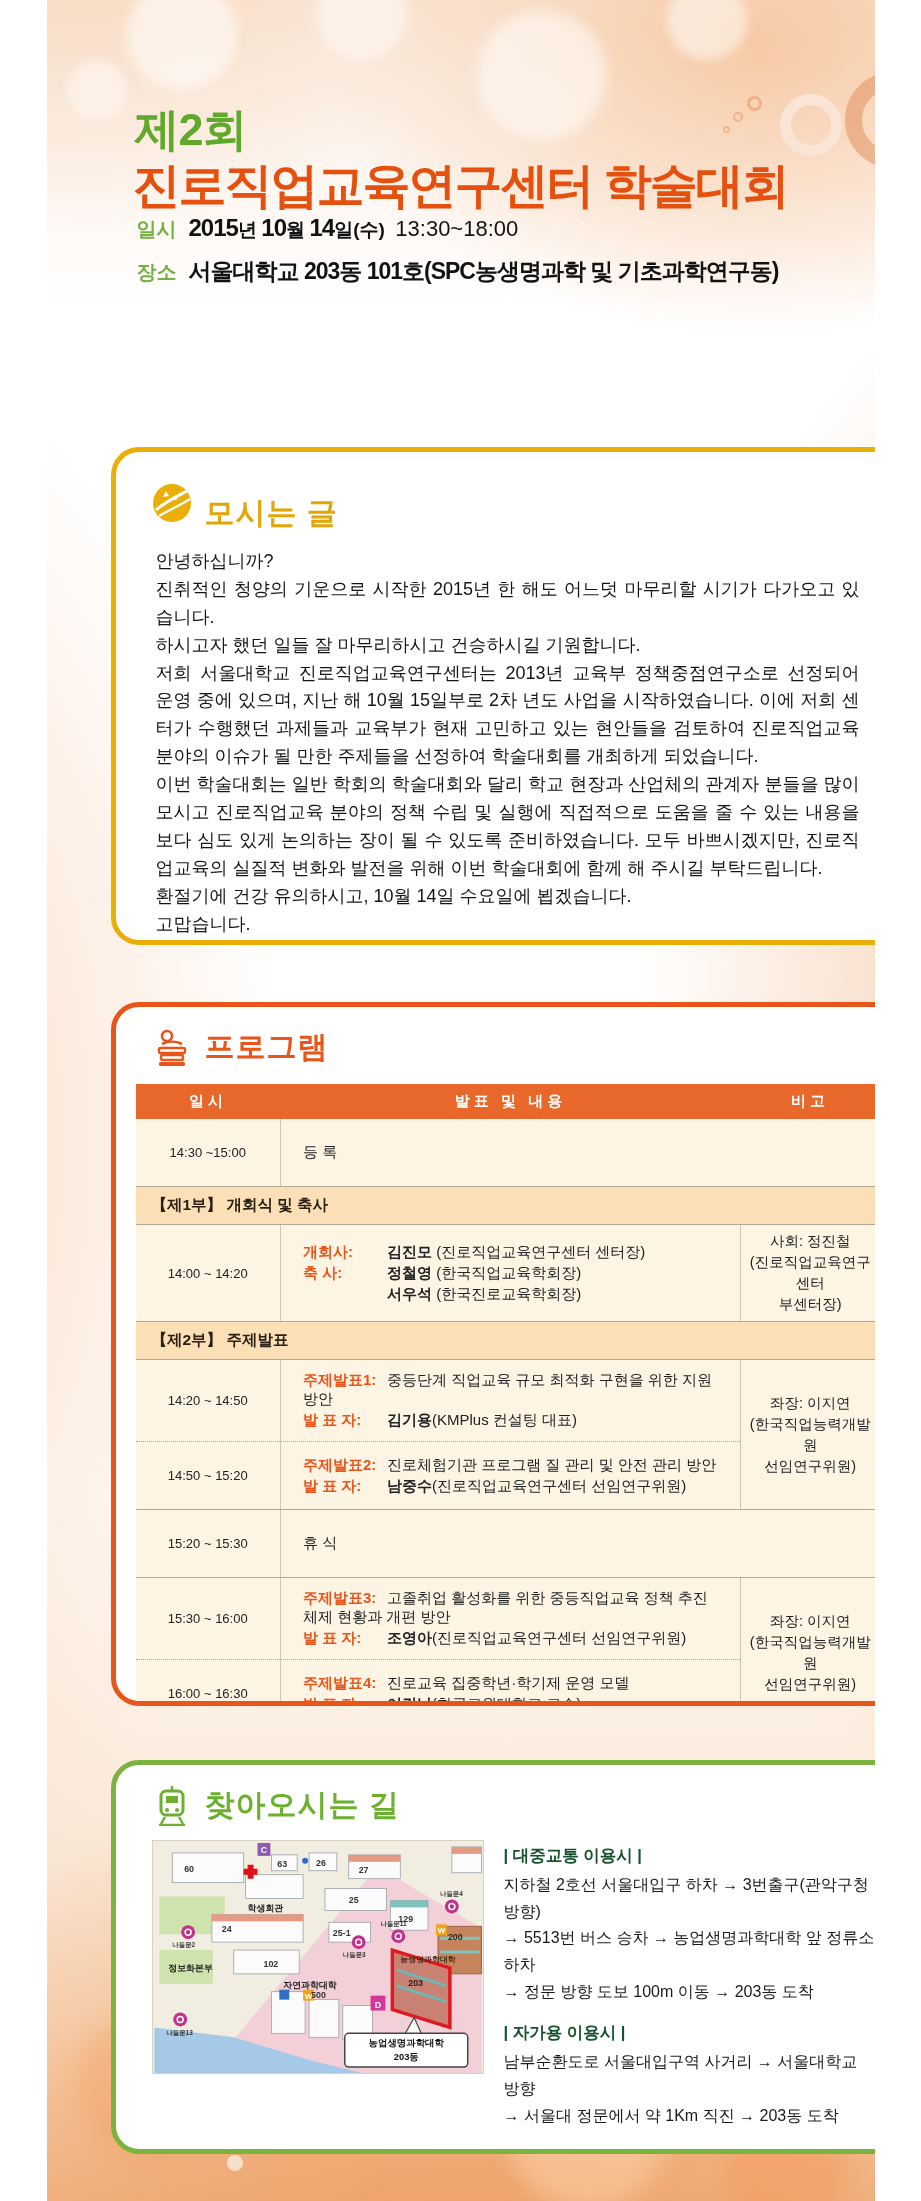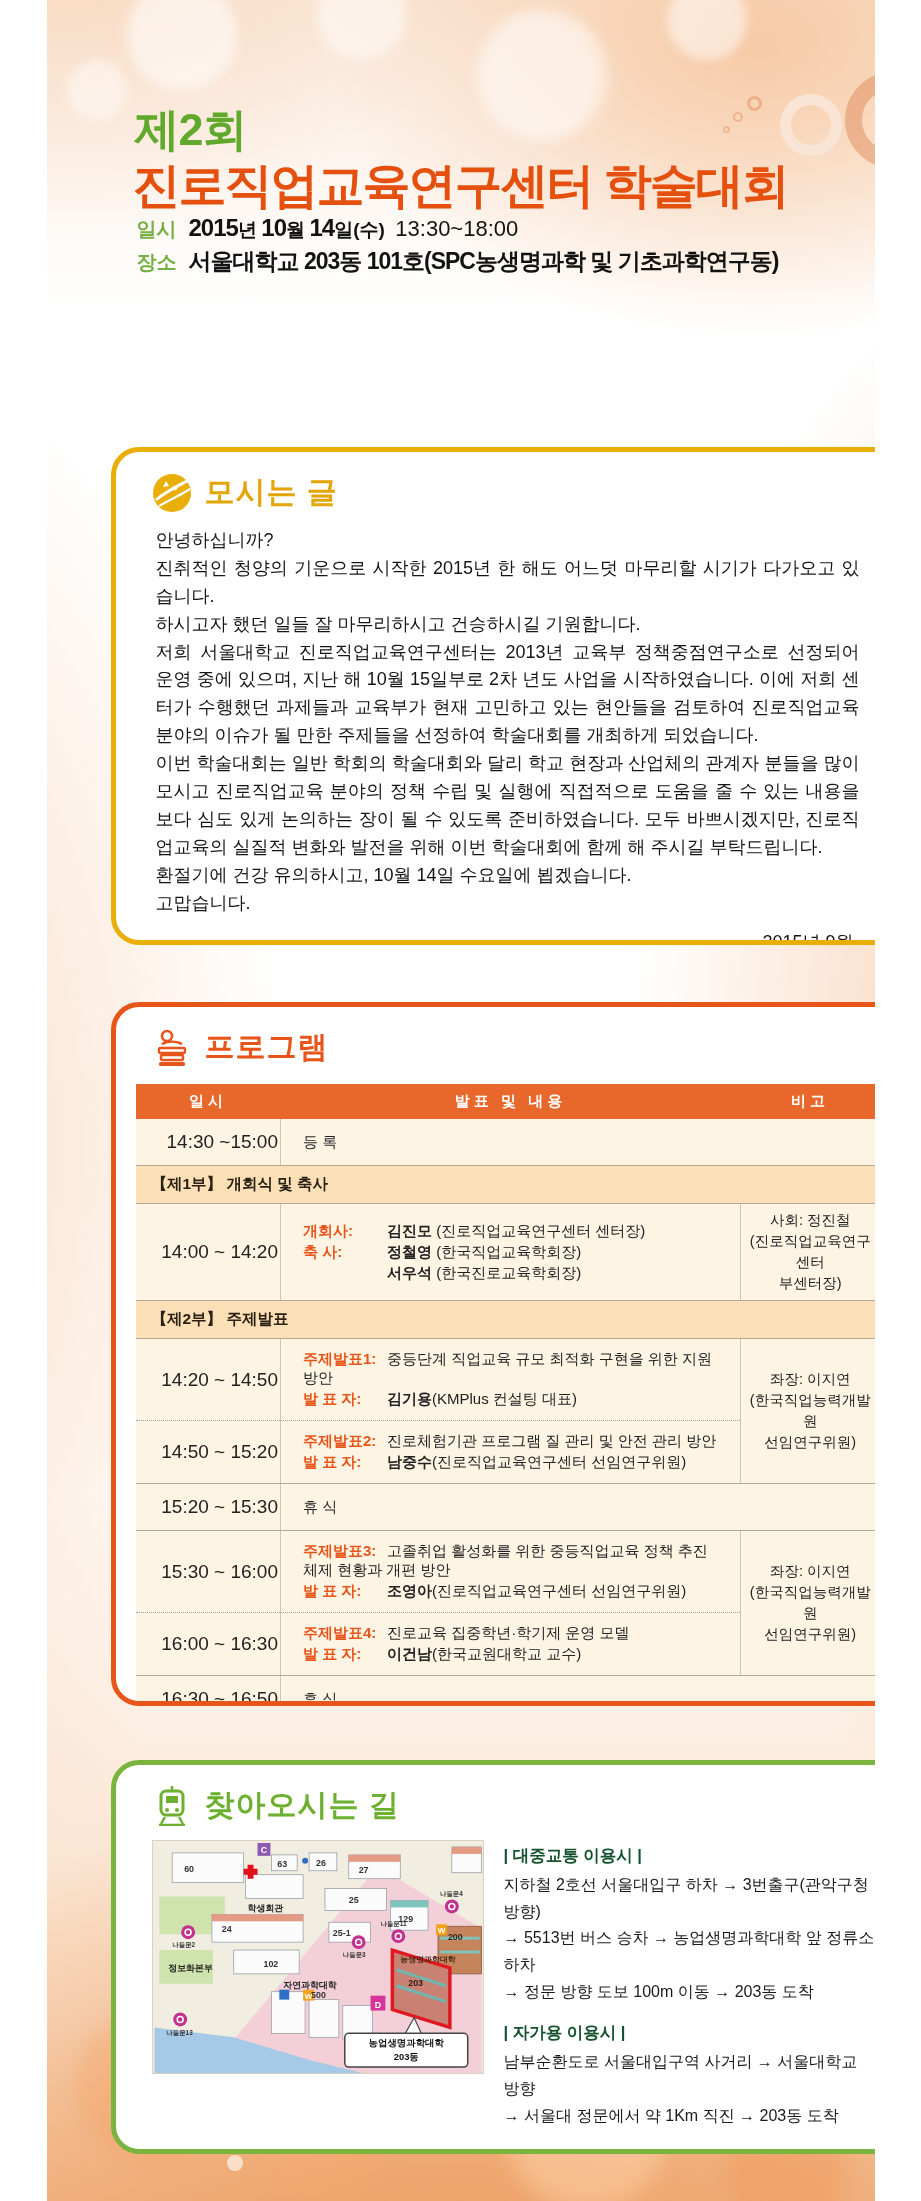--- a/index.html
+++ b/index.html
@@ -15,49 +15,49 @@
       linear-gradient(180deg,#faeadd 0%, #ffffff 14%, #ffffff 68%, #f8d9be 92%, #f2bd92 100%);
   }
   .bokeh{ position:absolute; border-radius:50%; }
   .ring{ position:absolute; border-radius:50%; border-style:solid; }
 
   
   .title1{ position:absolute; left:88px; top:100px; font-size:45px; font-weight:bold; color:#61a92c; letter-spacing:-1px; }
   .title2{ position:absolute; left:86px; top:154px; font-size:48px; font-weight:bold; color:#e5500f; letter-spacing:-2px; white-space:nowrap; }
   .info-line{ position:absolute; left:90px; display:flex; align-items:baseline; gap:12px; color:#121212; white-space:nowrap; }
   .info-datetime{ top:214px; }
-  .info-venue{ top:246px; }
+  .info-venue{ top:256px; }
   .info-label{ color:#76b043; font-size:20px; font-weight:bold; }
   .dt-num{ font-size:24px; font-weight:bold; letter-spacing:-1px; }
   .dt-suf{ font-size:19px; font-weight:bold; }
   .dt-time{ font-size:22px; margin-left:6px; }
   .venue-text{ font-size:23px; font-weight:bold; letter-spacing:-1px; }
 
   
   .box{ position:absolute; left:64px; width:794px; background:#fff; border-radius:28px; overflow:hidden; }
   .box-letter{ top:447px; height:498px; border:5px solid #e9ae07; }
   .box-program{ top:1002px; height:704px; border:5px solid #e8551a; }
   .box-directions{ top:1760px; height:394px; border:5px solid #7ab43e; }
   .box-head{ display:flex; align-items:center; gap:13px; padding:20px 0 0 36px; }
   .box-head .ttl{ font-size:30px; font-weight:bold; letter-spacing:1px; }
-  .box-letter .ttl{ color:#e3a508; }
+  .box-letter .ttl{ color:#e3a508;margin-top:21px; }
   .box-program .ttl{ color:#e8551a; }
   .box-directions .ttl{ color:#6db02f; }
   .hicon{ width:40px; height:40px; flex:none; }
 
   
   .letter-body{ padding:14px 40px 0 40px; font-size:18px; line-height:1.55; color:#151515; text-align:justify; }
   .letter-body p{ margin:0; }
   .letter-sign{ padding:10px 46px 0 0; text-align:right; font-size:18px; line-height:1.7; color:#151515; }
 
   
   .prog-table{ margin:16px auto 0 auto; width:744px; border-collapse:collapse; table-layout:fixed; font-size:15px; color:#222; }
   .prog-table th{ background:#e8672b; color:#fff; font-weight:bold; font-size:15px; letter-spacing:4px; padding:8px 2px; }
   .prog-table td{ background:#fdf4e4; border-bottom:1px solid #b3a893; vertical-align:middle; }
-  td.t{ text-align:right; font-size:19px; padding:12px 2px; white-space:nowrap; }
+  td.t{ text-align:center; font-size:13px; padding:26px 2px; white-space:nowrap; }
   td.c{ padding:9px 22px; border-left:1px solid #cfc5b2; }
   td.n{ text-align:center; border-left:1px solid #cfc5b2; white-space:pre-line; font-size:14.5px; line-height:1.45; padding:6px 2px; }
   tr.sec td{ background:#fbdfb6; font-weight:bold; padding:8px 16px; font-size:15.5px; color:#2b2014; }
   tr.dot td.t, tr.dot td.c{ border-bottom:1px dotted #9f9f9f; }
   .pline{ margin:2px 0; }
   .lbl{ color:#e8551a; font-weight:bold; display:inline-block; min-width:84px; }
   .stg{ font-weight:bold; }
 
   
   .dir-flex{ display:flex; gap:20px; padding:14px 24px 0 36px; }

